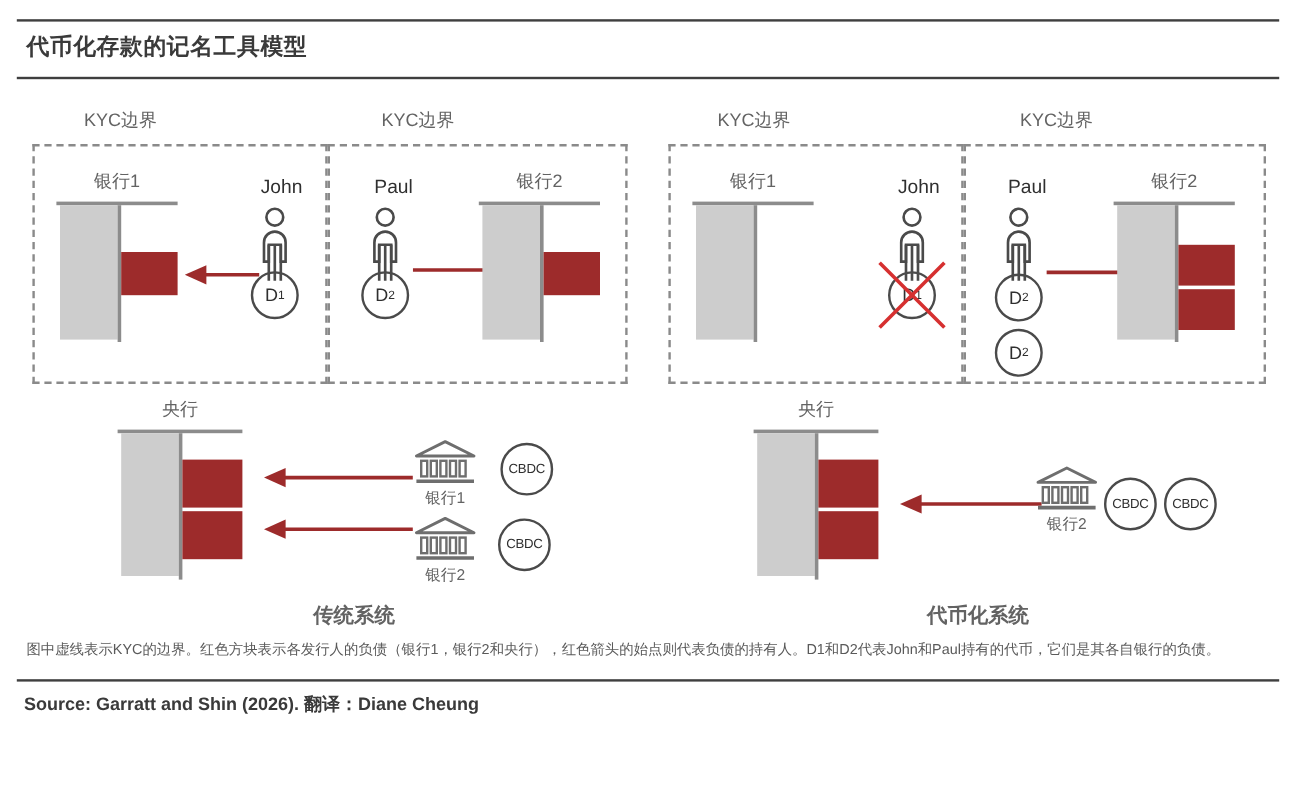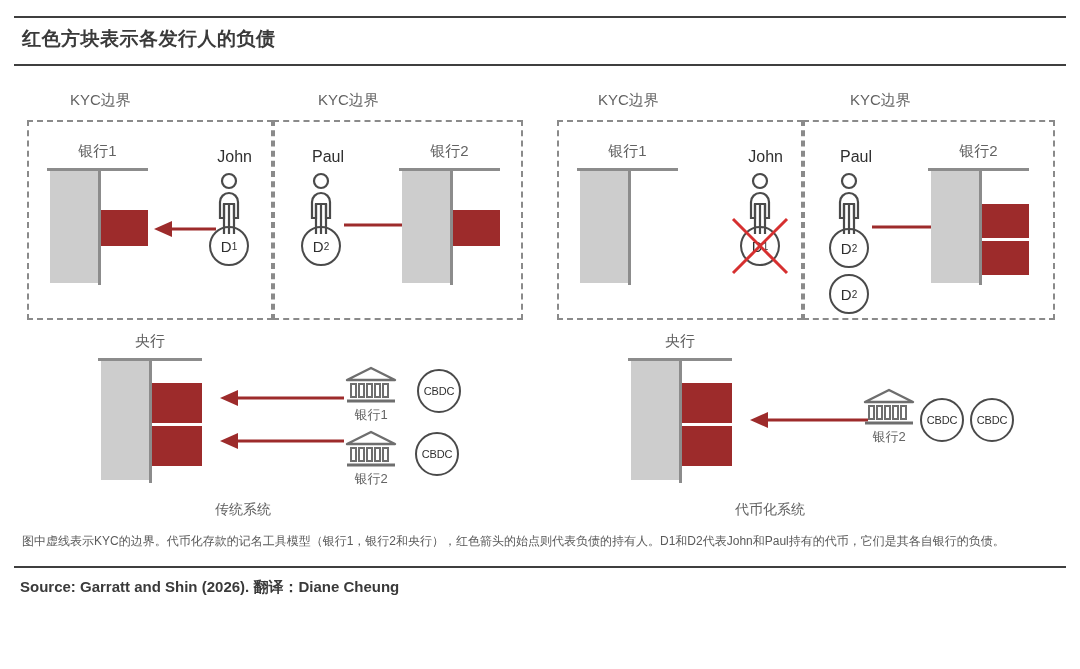--- a/index.html
+++ b/index.html
@@ -122,23 +122,25 @@
     width: 100%;
     text-align: center;
     font-size: 13px;
     color: #636363;
     white-space: nowrap;
   }
 
   
   .sys-caption {
     position: absolute;
-    font-size: 14px;
+    font-size: 17px;
     color: #636363;
     white-space: nowrap;
+    text-align: center;
+    font-weight: bold;
   }
 
   
   #footnote {
     position: absolute;
     left: 22px;
     top: 532px;
     width: 1036px;
     font-size: 12px;
     line-height: 1.55;
@@ -154,21 +156,21 @@
     color: #3a3a3a;
     white-space: nowrap;
   }
 </style>
 </head>
 <body>
 
 <div id="page">
 
   <div class="rule" id="rule-top"></div>
-  <div id="title">红色方块表示各发行人的负债</div>
+  <div id="title">代币化存款的记名工具模型</div>
   <div class="rule" id="rule-mid"></div>
 
   <div class="kyc-label" style="left:70px; top:91px; width:160px;">KYC边界</div>
   <div class="kyc-label" style="left:318px; top:91px; width:160px;">KYC边界</div>
   <div class="kyc-label" style="left:598px; top:91px; width:160px;">KYC边界</div>
   <div class="kyc-label" style="left:850px; top:91px; width:160px;">KYC边界</div>
 
   <div class="kyc-box" style="left:27px; top:120px; width:246px; height:200px;"></div>
   <div class="kyc-box" style="left:273px; top:120px; width:250px; height:200px;"></div>
 
@@ -355,17 +357,17 @@
       <line x1="3" y1="35" x2="51" y2="35" stroke="#6e6e6e" stroke-width="3"></line>
     </svg>
     <div class="blabel" style="top:40px;">银行2</div>
   </div>
 
   <div class="token small-text" style="left:920px; top:398px; width:44px; height:44px;">CBDC</div>
   <div class="token small-text" style="left:970px; top:398px; width:44px; height:44px;">CBDC</div>
 
   <div class="sys-caption" style="left:735px; top:501px; width:160px;">代币化系统</div>
 
-  <div id="footnote">图中虚线表示KYC的边界。代币化存款的记名工具模型（银行1，银行2和央行），红色箭头的始点则代表负债的持有人。D1和D2代表John和Paul持有的代币，它们是其各自银行的负债。</div>
+  <div id="footnote">图中虚线表示KYC的边界。红色方块表示各发行人的负债（银行1，银行2和央行），红色箭头的始点则代表负债的持有人。D1和D2代表John和Paul持有的代币，它们是其各自银行的负债。</div>
   <div class="rule" id="rule-bot"></div>
   <div id="source">Source: Garratt and Shin (2026).  翻译：Diane Cheung</div>
 
 </div>
 
 </body></html>

